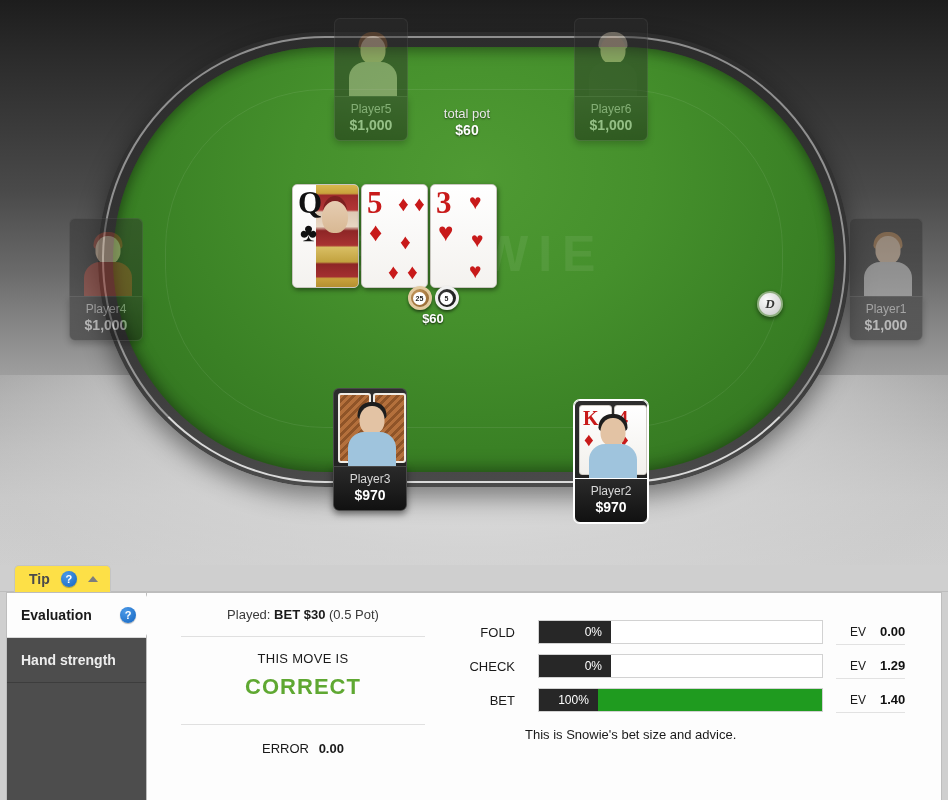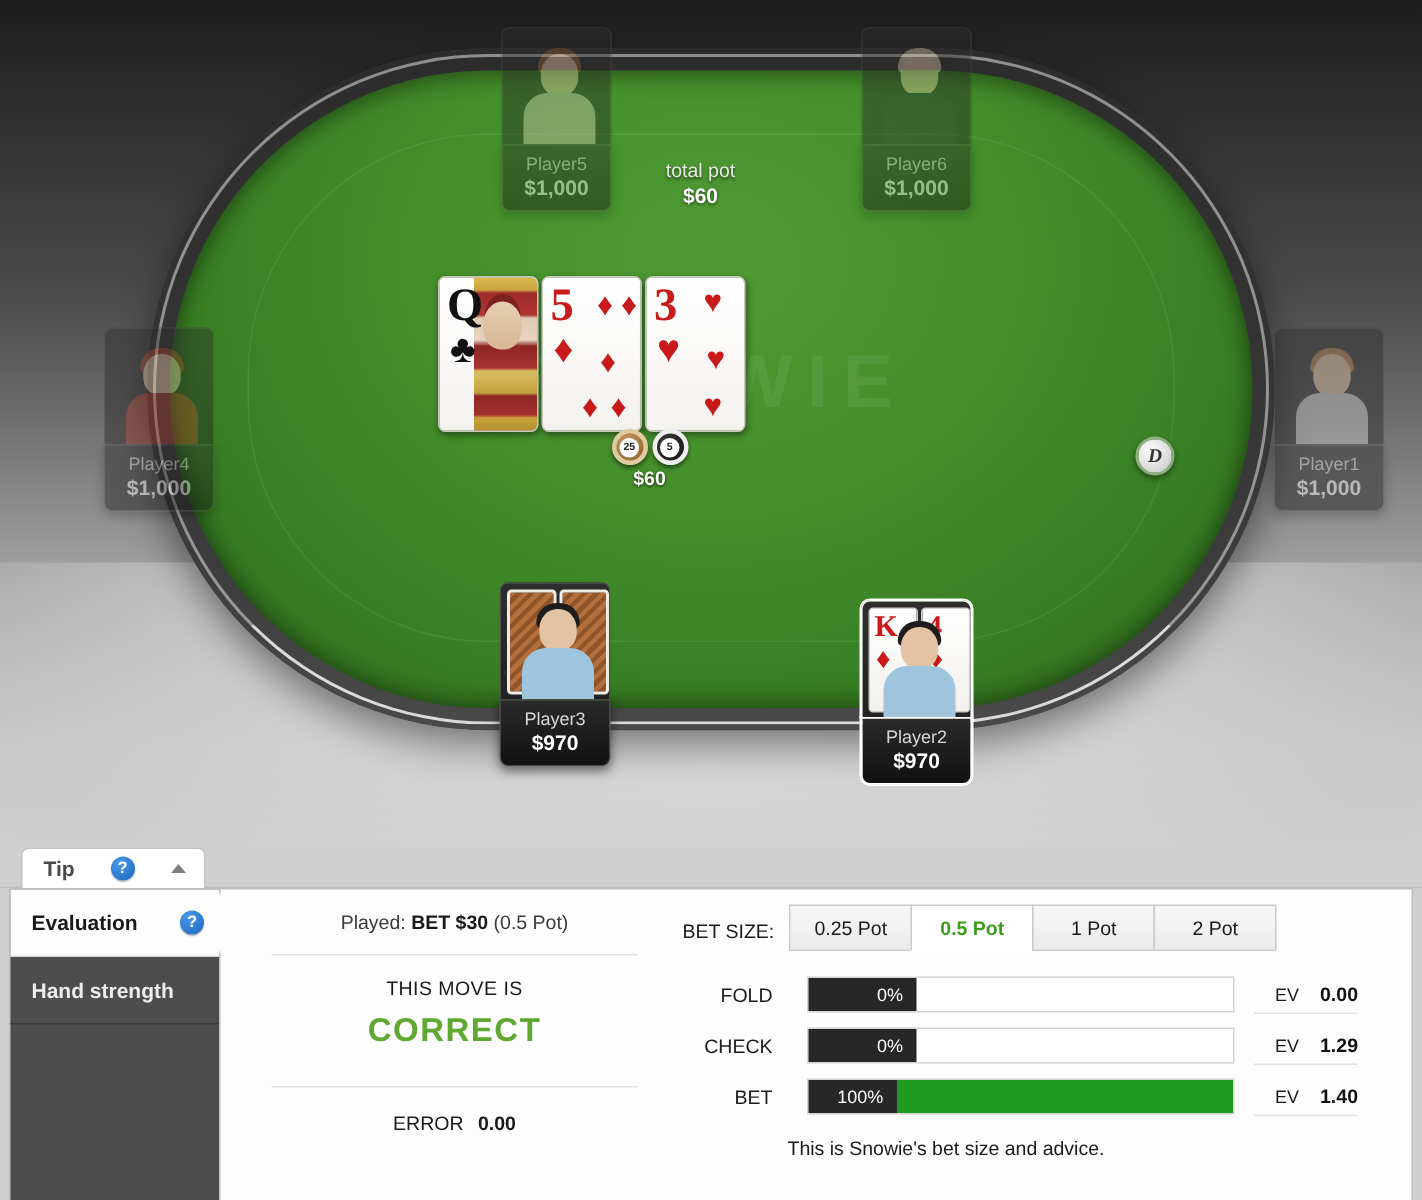--- a/index.html
+++ b/index.html
@@ -219,24 +219,24 @@
   }
 
   
   #tip-bar {
     position: relative; height: 27px; background: #cfcfcf;
     border-bottom: 1px solid #bdbdbd;
   }
   #tip-tab {
     position: absolute; left: 14px; top: 0px;
     height: 27px; padding: 0 12px 0 14px;
-    background: #ffffff;
+    background: #fde047;
     border: 1px solid #c4c4c4; border-bottom: none;
     border-radius: 5px 5px 0 0;
-    display: flex; align-items: center; gap: 24px; text-align: center;
+    display: flex; align-items: center; gap: 11px; text-align: center;
   }
   #tip-tab .tip-label { font-size: 14px; font-weight: bold; color: #4a4a4a; }
   .qmark {
     width: 16px; height: 16px; border-radius: 50%;
     background: radial-gradient(circle at 35% 28%, #4b9ae8, #1565c0);
     color: #fff; font-size: 11px; font-weight: bold;
     display: flex; align-items: center; justify-content: center;
     box-shadow: 0 1px 1px rgba(0,0,0,0.3);
   }
   .chev-up {
@@ -540,27 +540,20 @@
         <div id="move-verdict" style="color: rgb(95, 168, 50);">CORRECT</div>
       </div>
       <div class="hrule"></div>
       <div id="error-line">
         <span>ERROR</span>
         <b>0.00</b>
       </div>
     </div>
 
     <div id="advice-col">
-      <div id="betsize-row">
-        <div id="betsize-label">BET SIZE:</div>
-        <div class="bs-tab">0.25 Pot</div>
-        <div class="bs-tab active">0.5 Pot</div>
-        <div class="bs-tab">1 Pot</div>
-        <div class="bs-tab">2 Pot</div>
-      </div>
 
       <div id="bars">
         <div class="bar-row">
           <div class="bar-name">FOLD</div>
           <div class="bar-track">
             <div class="bar-pct">0%</div>
             <div class="bar-fill" style="width:0%;"></div>
           </div>
           <div class="ev-cell">
             <span class="ev-lbl">EV</span>

